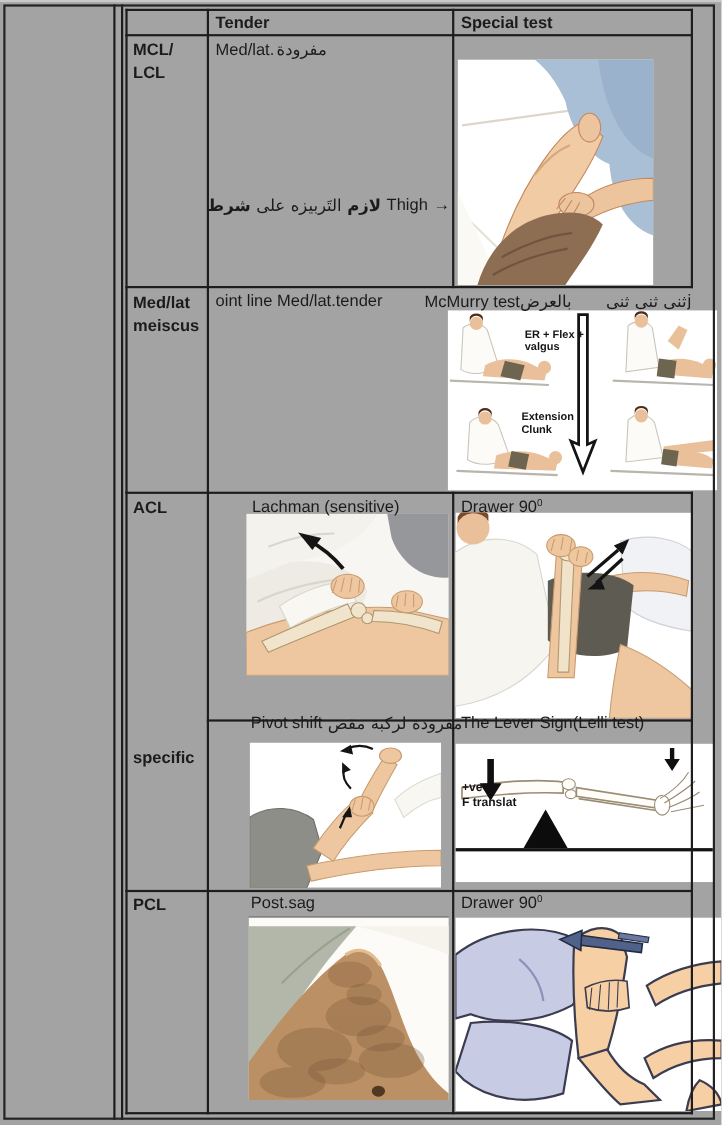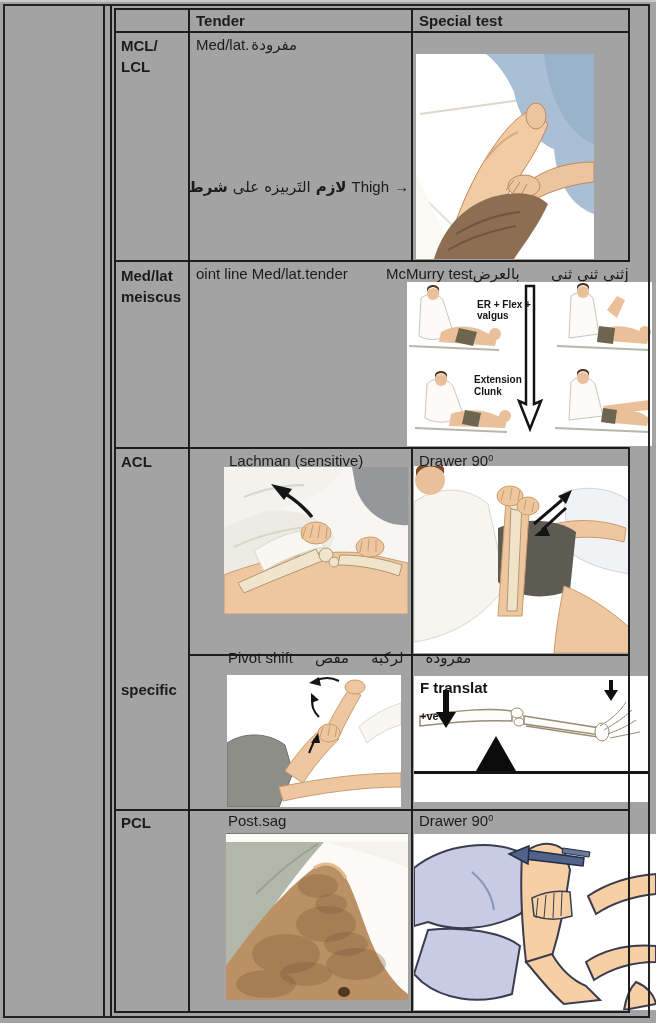--- a/index.html
+++ b/index.html
@@ -175,28 +175,29 @@
     <ellipse cx="96" cy="30" rx="13" ry="10" fill="#eec79f" stroke="#c99c6d"></ellipse>
     <ellipse cx="114" cy="40" rx="11" ry="9" fill="#eec79f" stroke="#c99c6d"></ellipse>
     <path d="M90,24 l-3,11 M98,22 l-2,12 M106,24 l-2,11 M112,34 l-2,10 M120,36 l-2,10" stroke="#c99c6d" stroke-width="1" fill="none"></path>
     <path d="M120,58 L148,34" stroke="#141414" stroke-width="3" fill="none"></path>
     <path d="M144,30 L158,24 L152,38 Z" fill="#141414"></path>
     <path d="M152,42 L128,64" stroke="#141414" stroke-width="3" fill="none"></path>
     <path d="M132,60 L120,70 L136,70 Z" fill="#141414"></path>
   </svg>
 
   <div class="txt b" style="left:121px;top:680px;">specific</div>
-  <div class="txt flexrow" style="left:228px;top:648px;gap:22px;">
+  <div class="txt flexrow" style="left:228px;top:648px;gap:5px;">
     <span>Pivot shift</span>
     <span class="ar">مقص</span>
     <span class="ar">لركبة</span>
     <span class="ar">مفرودة</span>
   </div>
+  <div class="txt" style="left:419px;top:648px;">The Lever Sign(Lelli test)</div>
   <div class="imglabel" style="left:420px;top:711px;font-size:11px;">+ve</div>
-  <div class="imglabel" style="left:420px;top:682px;font-size:15px;">F translat</div>
+  <div class="imglabel" style="left:420px;top:725px;font-size:11px;">F translat</div>
 
   <svg style="left:227px;top:675px;" width="174" height="132" viewBox="0 0 174 132">
     <rect width="174" height="132" fill="#ffffff"></rect>
     <path d="M0,68 C18,56 42,58 58,70 L66,98 L52,132 L0,132 Z" fill="#8e8e89" stroke="#6f6f6a"></path>
     <path d="M52,112 C90,104 134,98 174,98 L174,112 C136,112 92,118 56,126 Z" fill="#eec7a1" stroke="#c99c6d"></path>
     <path d="M58,96 C70,78 84,62 96,52 L112,64 C100,76 86,92 76,108 Z" fill="#eec7a1" stroke="#c99c6d"></path>
     <path d="M98,56 C106,40 114,26 122,14 L134,20 C126,34 118,48 112,62 Z" fill="#eec7a1" stroke="#c99c6d"></path>
     <ellipse cx="128" cy="12" rx="10" ry="7" fill="#eec7a1" stroke="#c99c6d"></ellipse>
     <path d="M174,28 C156,34 142,42 132,52 L140,68 C152,58 164,52 174,50 Z" fill="#f8f7f2" stroke="#dcd9cf"></path>
     <ellipse cx="102" cy="58" rx="11" ry="9" fill="#eec7a1" stroke="#c99c6d"></ellipse>

